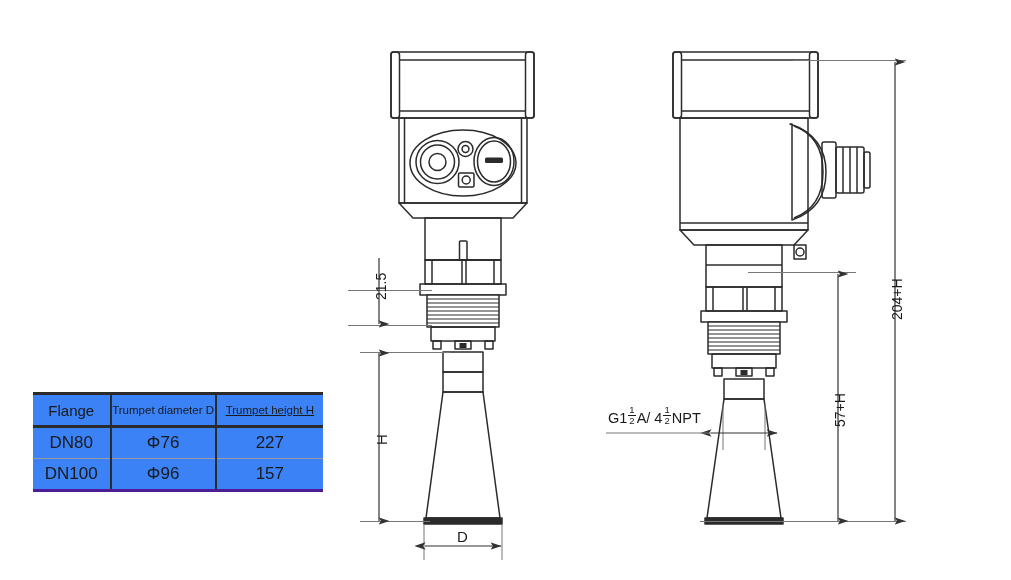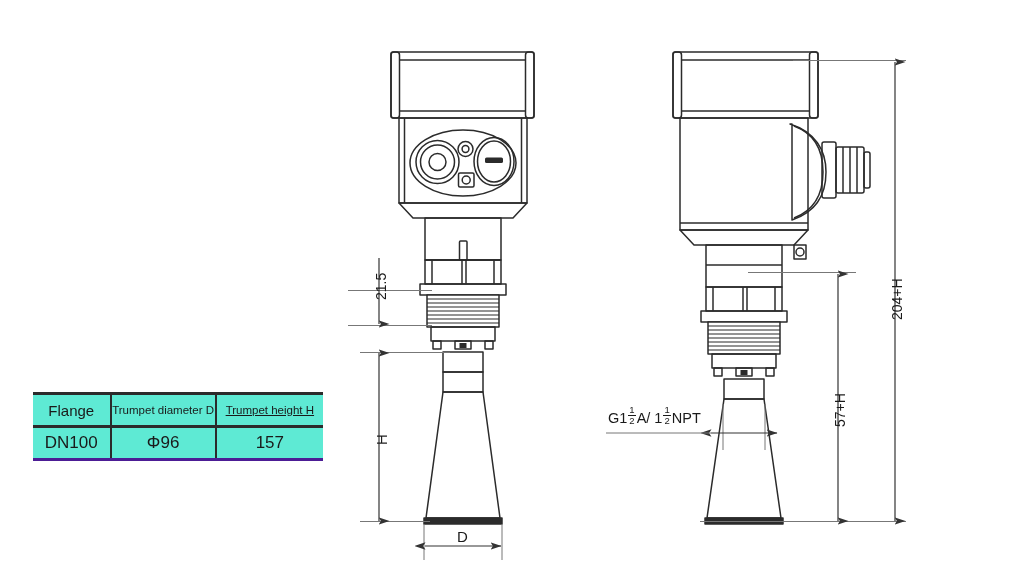--- a/index.html
+++ b/index.html
@@ -30,21 +30,21 @@
   
   .spec-table-wrap {
     position: absolute;
     left: 33px;
     top: 392px;
     width: 290px;
   }
   table.spec-table {
     border-collapse: collapse;
     width: 290px;
-    background: #5eead4;
+    background: #3b82f6;
   }
   table.spec-table th,
   table.spec-table td {
     text-align: center;
     color: #1a1a1a;
     font-family: "Liberation Sans", sans-serif;
     padding: 0;
     height: 30px;
     vertical-align: middle;
   }
@@ -302,20 +302,25 @@
     <table class="spec-table">
       <thead>
         <tr>
           <th class="c0">Flange</th>
           <th class="c1">Trumpet diameter D</th>
           <th class="c2">Trumpet height  H</th>
         </tr>
       </thead>
       <tbody>
         <tr>
+          <td class="c0">DN80</td>
+          <td class="c1">Φ76</td>
+          <td class="c2">227</td>
+        </tr>
+        <tr>
           <td class="c0">DN100</td>
           <td class="c1">Φ96</td>
           <td class="c2">157</td>
         </tr>
       </tbody>
     </table>
   </div>
 
   <div class="dim-label vert" style="left:374px; top:300px;">21.5</div>
 
@@ -326,21 +331,21 @@
   <div class="dim-label vert" style="left:833px; top:427px;">57+H</div>
 
   <div class="dim-label vert" style="left:890px; top:320px;">204+H</div>
 
   <div class="thread-label" style="left:608px; top:405px;">
     <span>G1</span>
     <span class="frac">
       <span class="num">1</span>
       <span class="den">2</span>
     </span>
-    <span>A/ 1</span>
+    <span>A/ 4</span>
     <span class="frac">
       <span class="num">1</span>
       <span class="den">2</span>
     </span>
     <span>NPT</span>
   </div>
 
 </div>
 
 </body></html>

